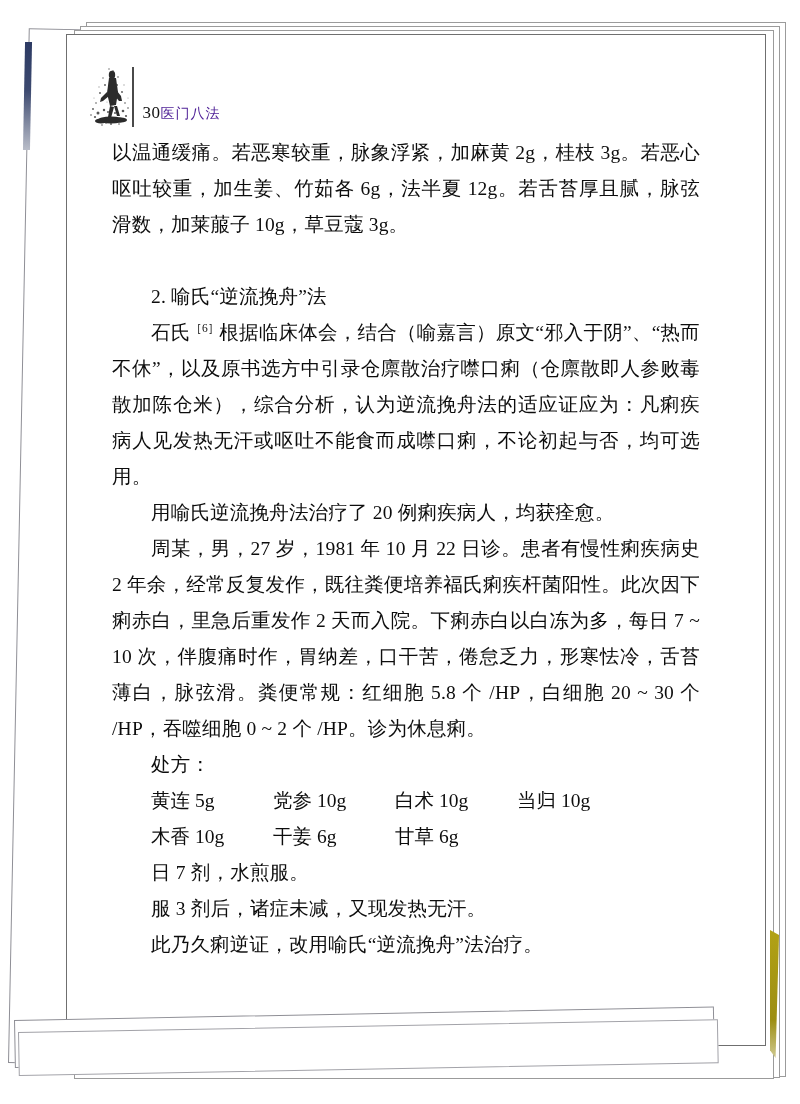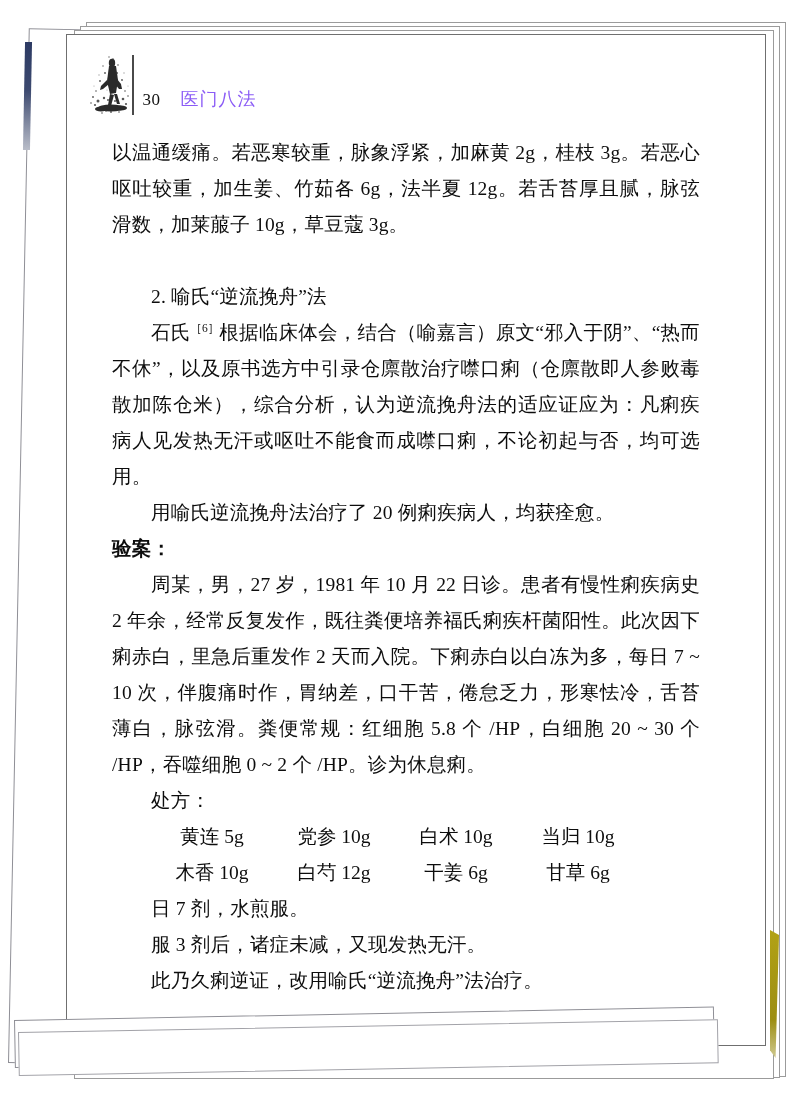--- a/index.html
+++ b/index.html
@@ -103,21 +103,21 @@
     height: 1012px;
     background: #ffffff;
     border: 1px solid #6f6f6f;
     box-sizing: border-box;
   }
 
   
   .runhead {
     position: absolute;
     left: 20px;
-    top: 18px;
+    top: 30px;
     height: 62px;
     display: flex;
     align-items: flex-end;
     text-align: right;
   }
   .ink-figure {
     position: relative;
     width: 44px;
     height: 62px;
     margin-right: 0;
@@ -134,23 +134,22 @@
     display: flex;
     align-items: baseline;
     padding-bottom: 4px;
   }
   .page-num {
     font-size: 17px;
     letter-spacing: .4px;
     color: #111;
   }
   .head-title {
-    font-size: 18px;
-    margin-left: 20px;
-    color: #8b5cf6;
+    font-size: 14px;
+    color: #4c1d95;
     letter-spacing: 1px;
   }
 
   
   .body {
     position: absolute;
     left: 45px;
     top: 100px;
     width: 588px;
     color: #0d0d0d;
@@ -178,21 +177,20 @@
   .rx-row {
     display: flex;
     font-size: 19.5px;
     line-height: 36px;
     padding-left: 2em;
   }
   .rx-cell {
     width: 122px;
     flex: 0 0 122px;
     white-space: nowrap;
-    text-align: center;
   }
 </style>
 </head>
 <body>
 
 <div id="scene">
 
   <div class="tilt-sheet"></div>
   <div class="navy-sliver"></div>
 
@@ -269,37 +267,35 @@
       <p class="t">以温通缓痛。若恶寒较重，脉象浮紧，加麻黄 2g，桂枝 3g。若恶心呕吐较重，加生姜、竹茹各 6g，法半夏 12g。若舌苔厚且腻，脉弦滑数，加莱菔子 10g，草豆蔻 3g。</p>
 
       <div class="gap-lg"></div>
 
       <p class="t indent">2. 喻氏“逆流挽舟”法</p>
 
       <p class="t indent"><span>石氏</span><sup class="ref">［6］</sup><span>根据临床体会，结合（喻嘉言）原文“邪入于阴”、“热而不休”，以及原书选方中引录仓廪散治疗噤口痢（仓廪散即人参败毒散加陈仓米），综合分析，认为逆流挽舟法的适应证应为：凡痢疾病人见发热无汗或呕吐不能食而成噤口痢，不论初起与否，均可选用。</span></p>
 
       <p class="t indent">用喻氏逆流挽舟法治疗了 20 例痢疾病人，均获痊愈。</p>
 
-      <p class="t bold">验案：</p>
 
       <p class="t indent">周某，男，27 岁，1981 年 10 月 22 日诊。患者有慢性痢疾病史 2 年余，经常反复发作，既往粪便培养福氏痢疾杆菌阳性。此次因下痢赤白，里急后重发作 2 天而入院。下痢赤白以白冻为多，每日 7 ~ 10 次，伴腹痛时作，胃纳差，口干苦，倦怠乏力，形寒怯冷，舌苔薄白，脉弦滑。粪便常规：红细胞 5.8 个 /HP，白细胞 20 ~ 30 个 /HP，吞噬细胞 0 ~ 2 个 /HP。诊为休息痢。</p>
 
 
       <p class="t indent">处方：</p>
 
       <div class="rx-row">
         <span class="rx-cell">黄连 5g</span>
         <span class="rx-cell">党参 10g</span>
         <span class="rx-cell">白术 10g</span>
         <span class="rx-cell">当归 10g</span>
       </div>
 
       <div class="rx-row">
         <span class="rx-cell">木香 10g</span>
-        <span class="rx-cell">白芍 12g</span>
         <span class="rx-cell">干姜 6g</span>
         <span class="rx-cell">甘草 6g</span>
       </div>
 
       <p class="t indent">日 7 剂，水煎服。</p>
       <p class="t indent">服 3 剂后，诸症未减，又现发热无汗。</p>
       <p class="t indent">此乃久痢逆证，改用喻氏“逆流挽舟”法治疗。</p>
 
     </div>
   </div>

